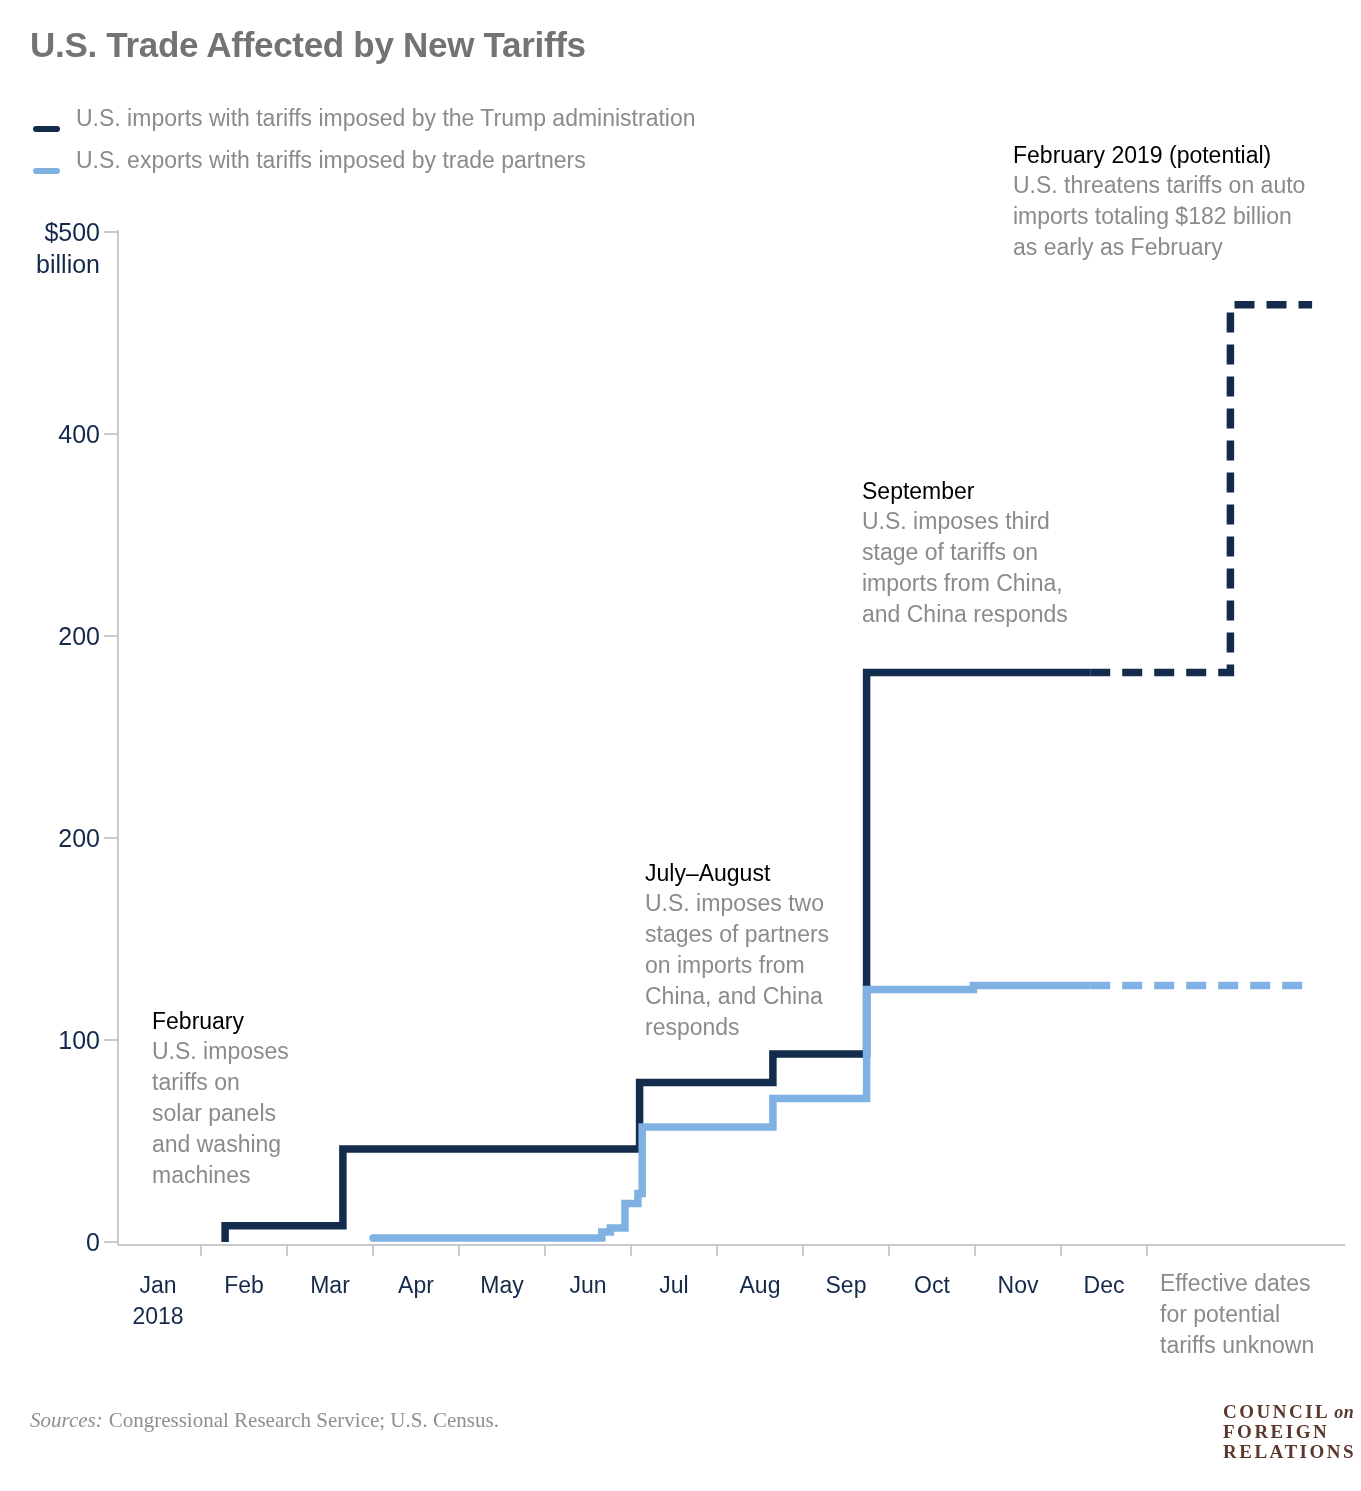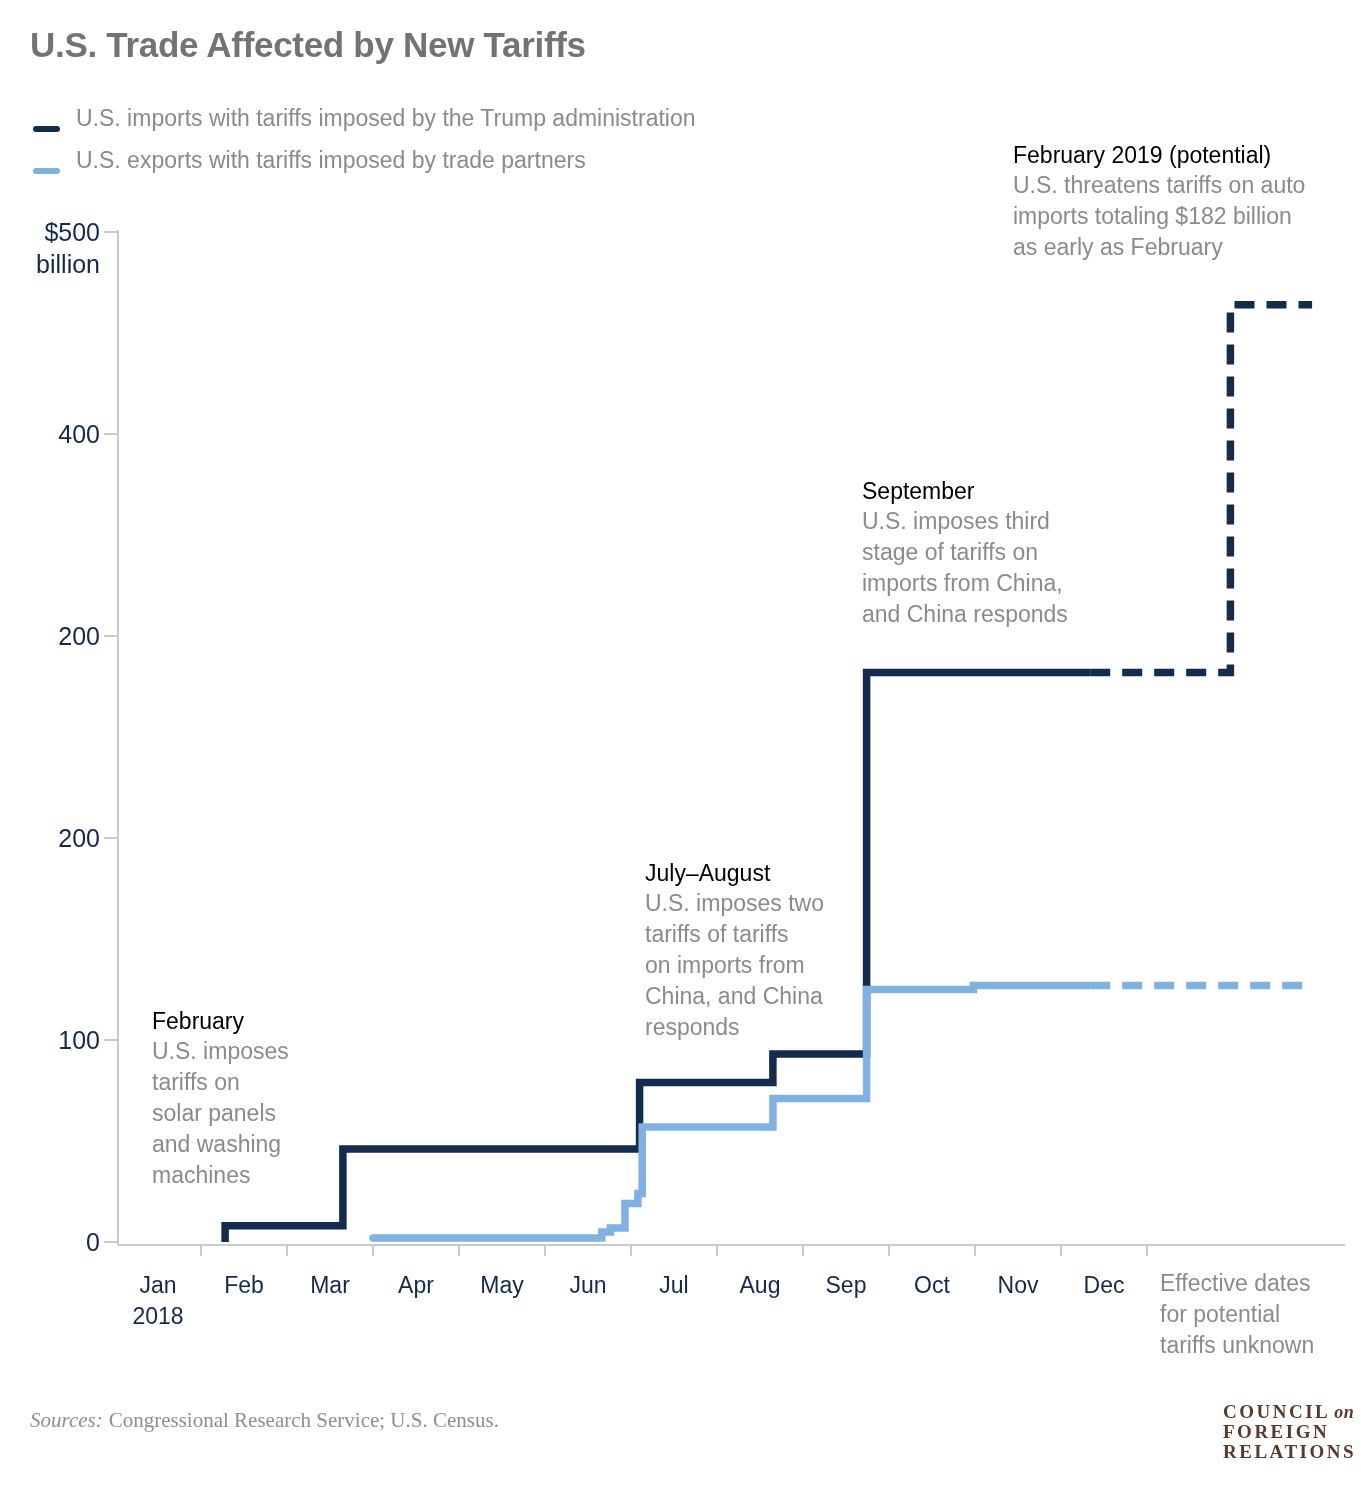--- a/index.html
+++ b/index.html
@@ -89,21 +89,21 @@
         <div class="ann-line">and washing</div>
         <div class="ann-line">machines</div>
       </div>
   </div>
 
 
   <div class="ann" style="left:645px; top:858px;">
     <div class="ann-title">July–August</div>
     <div class="ann-body">
         <div class="ann-line">U.S. imposes two</div>
-        <div class="ann-line">tariffs of tariffs</div>
+        <div class="ann-line">stages of partners</div>
         <div class="ann-line">on imports from</div>
         <div class="ann-line">China, and China</div>
         <div class="ann-line">responds</div>
       </div>
   </div>
 
   <div class="ann" style="left:862px; top:476px;">
     <div class="ann-title">September</div>
     <div class="ann-body">
         <div class="ann-line">U.S. imposes third</div>

